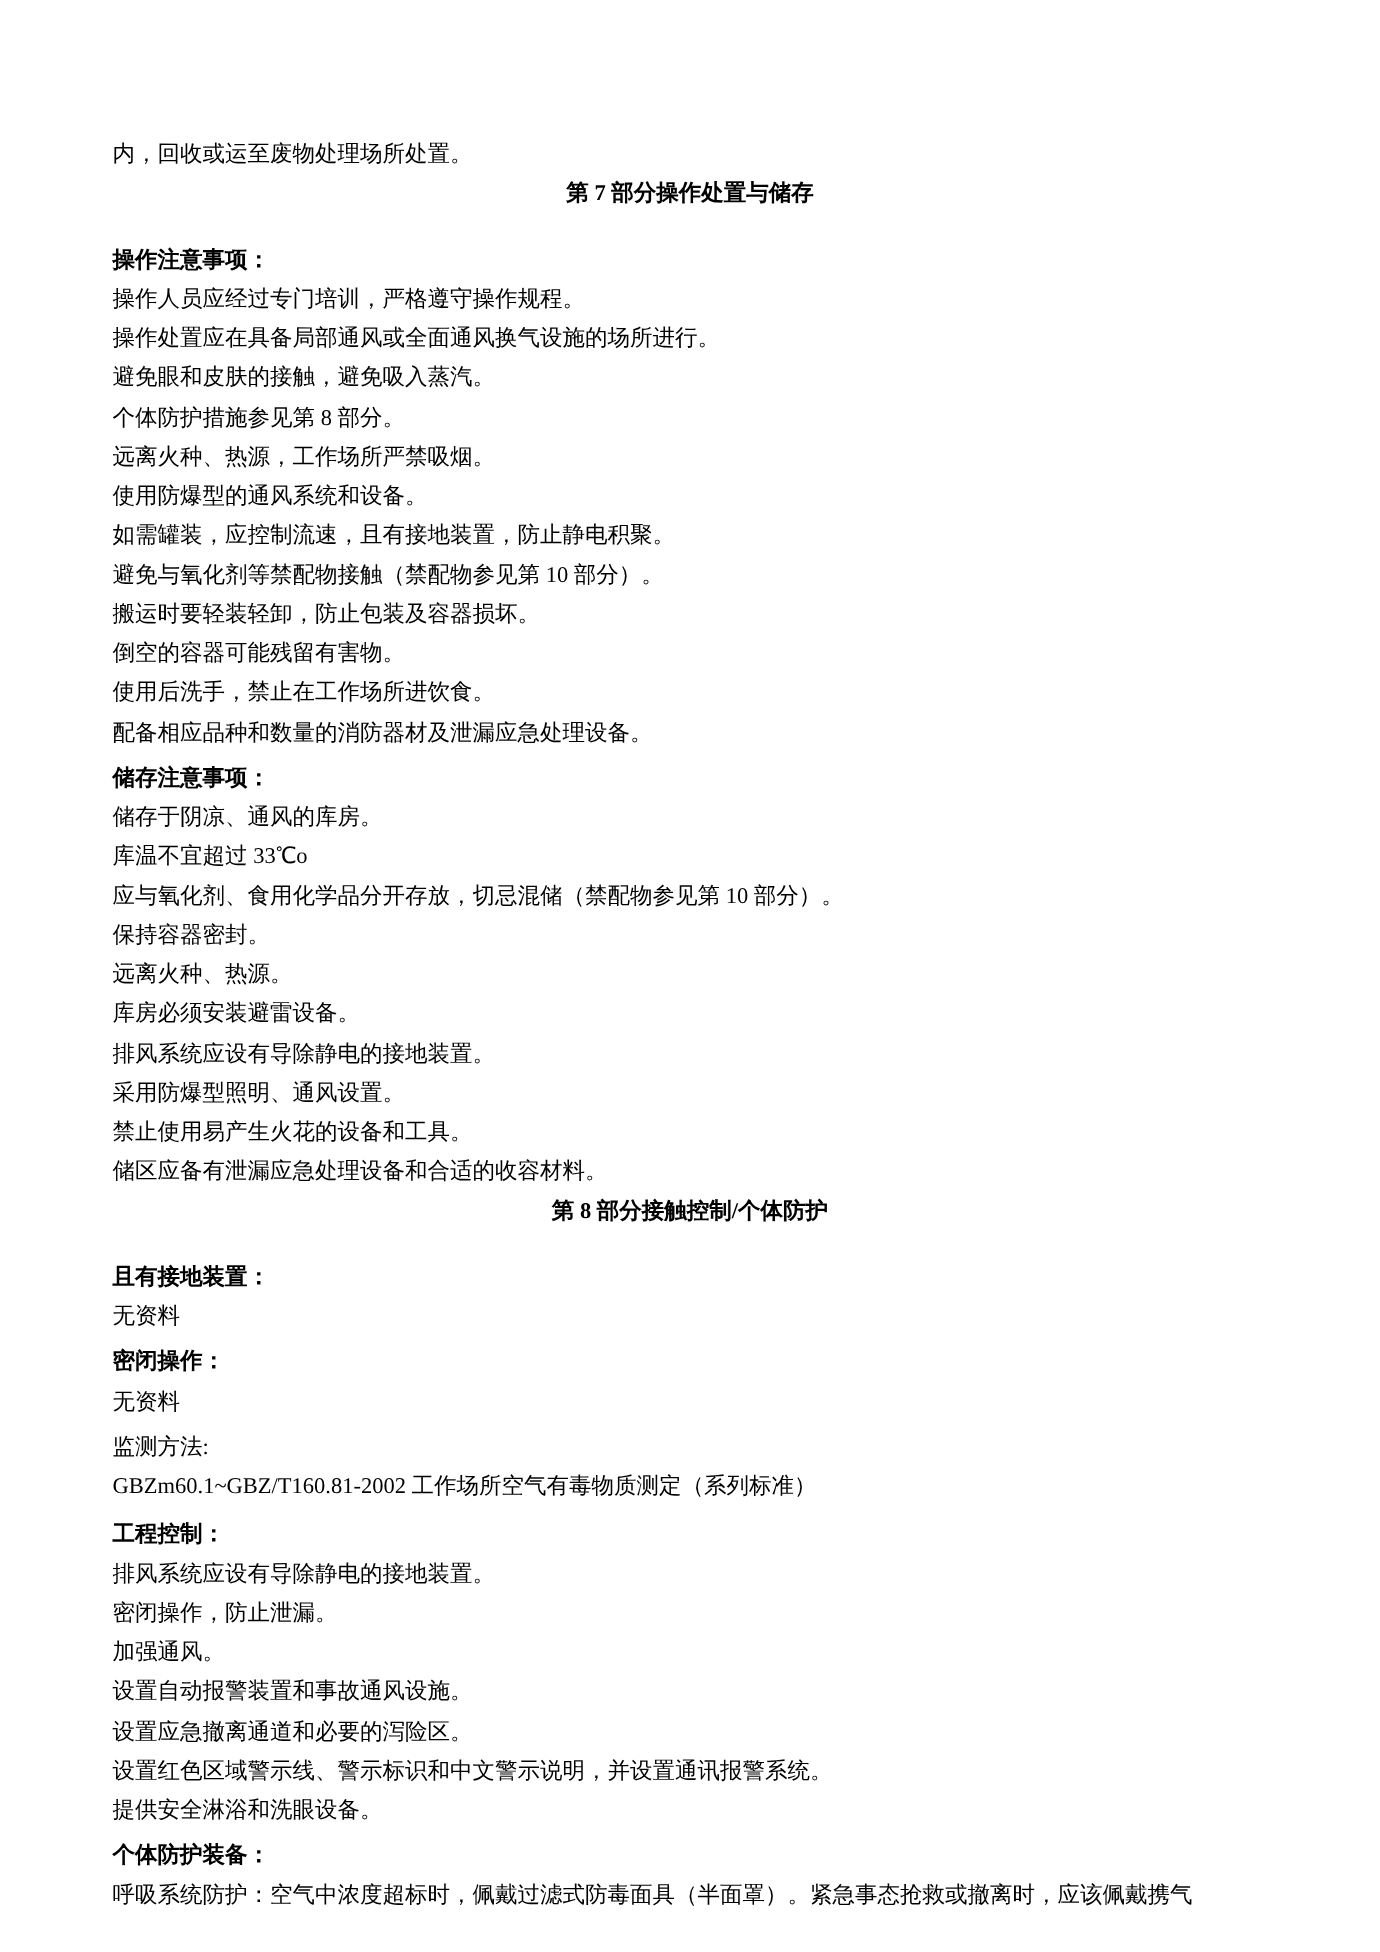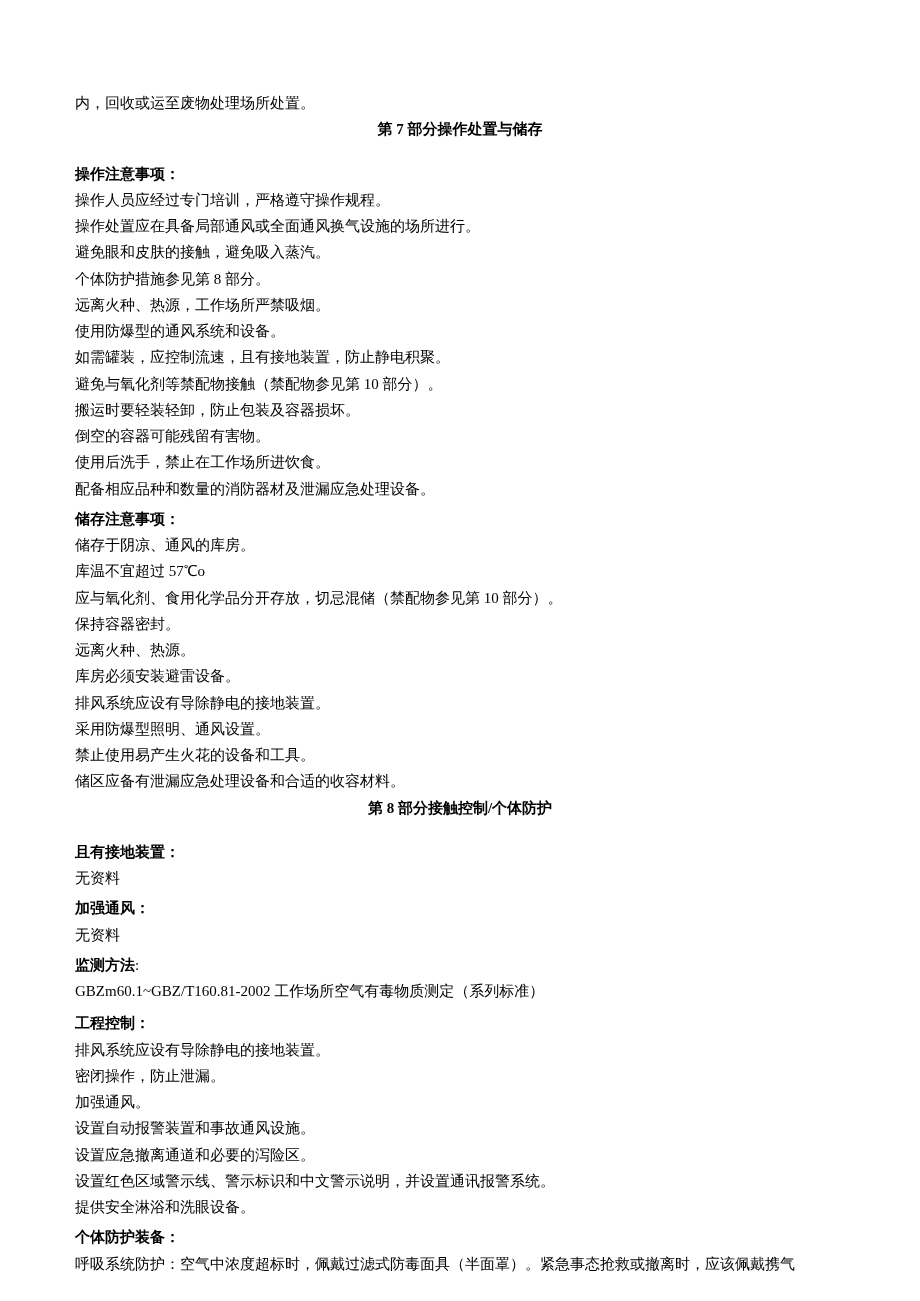--- a/index.html
+++ b/index.html
@@ -52,39 +52,39 @@
 <p class="para">使用防爆型的通风系统和设备。</p>
 <p class="para">如需罐装，应控制流速，且有接地装置，防止静电积聚。</p>
 <p class="para">避免与氧化剂等禁配物接触（禁配物参见第 10 部分）。</p>
 <p class="para">搬运时要轻装轻卸，防止包装及容器损坏。</p>
 <p class="para">倒空的容器可能残留有害物。</p>
 <p class="para">使用后洗手，禁止在工作场所进饮食。</p>
 <p class="para">配备相应品种和数量的消防器材及泄漏应急处理设备。</p>
 
 <p class="para sub-heading">储存注意事项：</p>
 <p class="para">储存于阴凉、通风的库房。</p>
-<p class="para">库温不宜超过 57℃o</p>
+<p class="para">库温不宜超过 33℃o</p>
 <p class="para">应与氧化剂、食用化学品分开存放，切忌混储（禁配物参见第 10 部分）。</p>
 <p class="para">保持容器密封。</p>
 <p class="para">远离火种、热源。</p>
 <p class="para">库房必须安装避雷设备。</p>
 <p class="para">排风系统应设有导除静电的接地装置。</p>
 <p class="para">采用防爆型照明、通风设置。</p>
 <p class="para">禁止使用易产生火花的设备和工具。</p>
 <p class="para">储区应备有泄漏应急处理设备和合适的收容材料。</p>
 
 <p class="section-title">第 8 部分接触控制/个体防护</p>
 
 <p class="para sub-heading first-sub">且有接地装置：</p>
 <p class="para">无资料</p>
 
-<p class="para sub-heading">加强通风：</p>
+<p class="para sub-heading">密闭操作：</p>
 <p class="para">无资料</p>
 
-<p class="para sub-heading"><span style="font-weight:bold">监测方法</span><span style="font-weight:normal">:</span></p>
+<p class="para sub-heading"><span style="font-weight:normal">监测方法</span><span style="font-weight:normal">:</span></p>
 <p class="para">GBZm60.1~GBZ/T160.81-2002 工作场所空气有毒物质测定（系列标准）</p>
 
 <p class="para sub-heading divider-space">工程控制：</p>
 <p class="para">排风系统应设有导除静电的接地装置。</p>
 <p class="para">密闭操作，防止泄漏。</p>
 <p class="para">加强通风。</p>
 <p class="para">设置自动报警装置和事故通风设施。</p>
 <p class="para">设置应急撤离通道和必要的泻险区。</p>
 <p class="para">设置红色区域警示线、警示标识和中文警示说明，并设置通讯报警系统。</p>
 <p class="para">提供安全淋浴和洗眼设备。</p>

